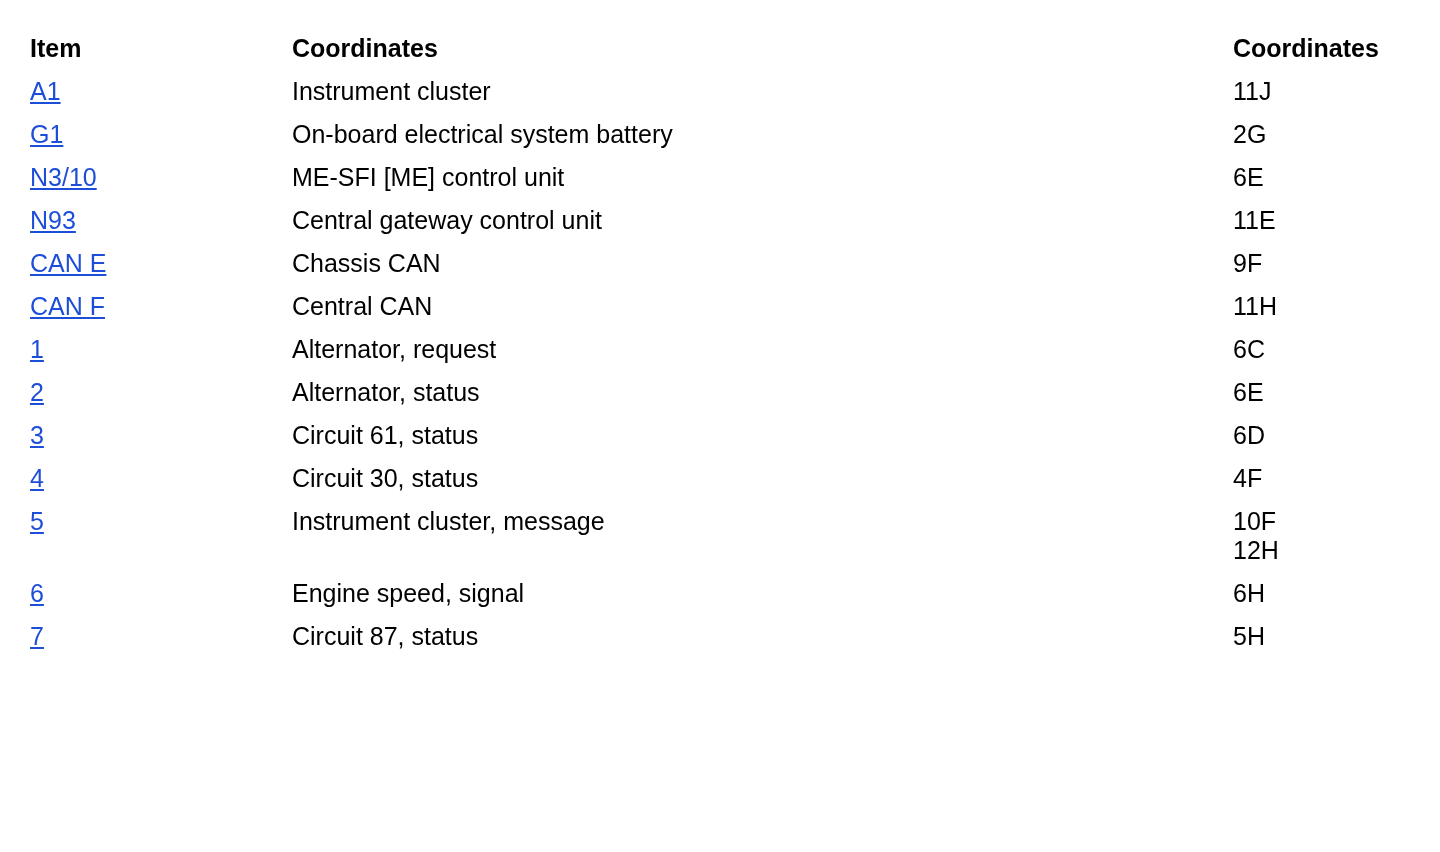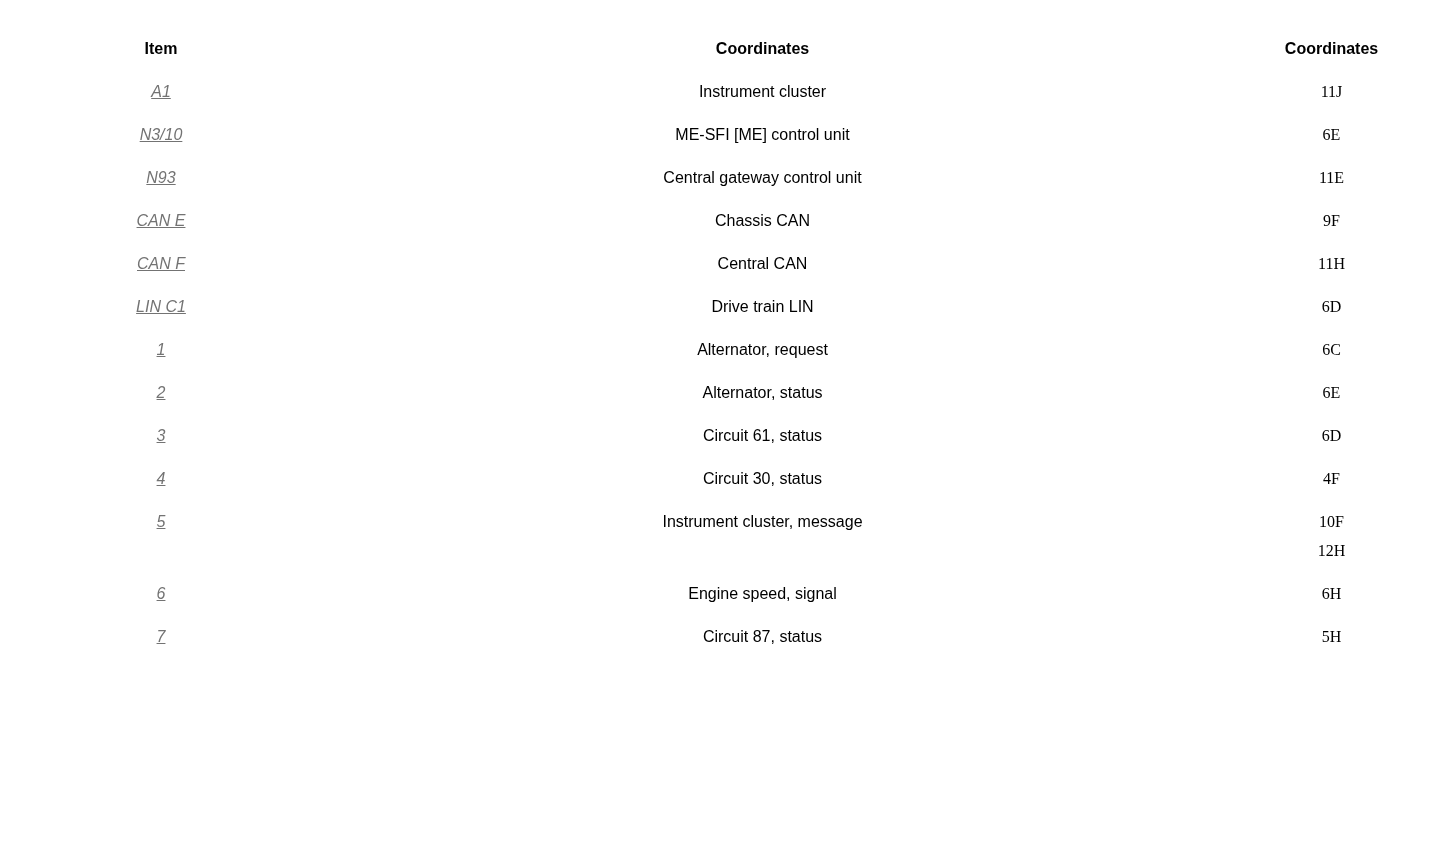--- a/index.html
+++ b/index.html
@@ -17,40 +17,38 @@
   table.legend {
     border-collapse: collapse;
     table-layout: fixed;
     margin: 34px 0 0 30px;
     width: 1400px;
   }
   col.col-item { width: 262px; }
   col.col-designation { width: 941px; }
   col.col-coordinates { width: 197px; }
   th, td {
-    text-align: center;
+    text-align: left;
     vertical-align: top;
     padding: 0 0 14px 0;
-    font-size: 16px;
+    font-size: 25px;
     line-height: 29px;
     white-space: nowrap;
     font-weight: normal;
   }
   thead th {
     font-weight: bold;
   }
   a.item-link {
-    color: #737373;
+    color: #1d4ed8;
     text-decoration: underline;
     cursor: pointer;
-    font-style: italic;
   }
   .coord-line {
     line-height: 29px;
-    font-family: Liberation Serif, serif;
   }
 </style>
 </head>
 <body>
 
 <table class="legend">
   <colgroup>
     <col class="col-item">
     <col class="col-designation">
     <col class="col-coordinates">
@@ -67,20 +65,29 @@
     <td>
       <a class="item-link">A1</a>
     </td>
     <td>Instrument cluster</td>
     <td>
           <div class="coord-line">11J</div>
         </td>
   </tr>
 
 
+  <tr>
+    <td>
+      <a class="item-link">G1</a>
+    </td>
+    <td>On-board electrical system battery</td>
+    <td>
+          <div class="coord-line">2G</div>
+        </td>
+  </tr>
 
 
   <tr>
     <td>
       <a class="item-link">N3/10</a>
     </td>
     <td>ME-SFI [ME] control unit</td>
     <td>
           <div class="coord-line">6E</div>
         </td>
@@ -110,29 +117,20 @@
   <tr>
     <td>
       <a class="item-link">CAN F</a>
     </td>
     <td>Central CAN</td>
     <td>
           <div class="coord-line">11H</div>
         </td>
   </tr>
 
-  <tr>
-    <td>
-      <a class="item-link">LIN C1</a>
-    </td>
-    <td>Drive train LIN</td>
-    <td>
-          <div class="coord-line">6D</div>
-        </td>
-  </tr>
 
   <tr>
     <td>
       <a class="item-link">1</a>
     </td>
     <td>Alternator, request</td>
     <td>
           <div class="coord-line">6C</div>
         </td>
   </tr>

